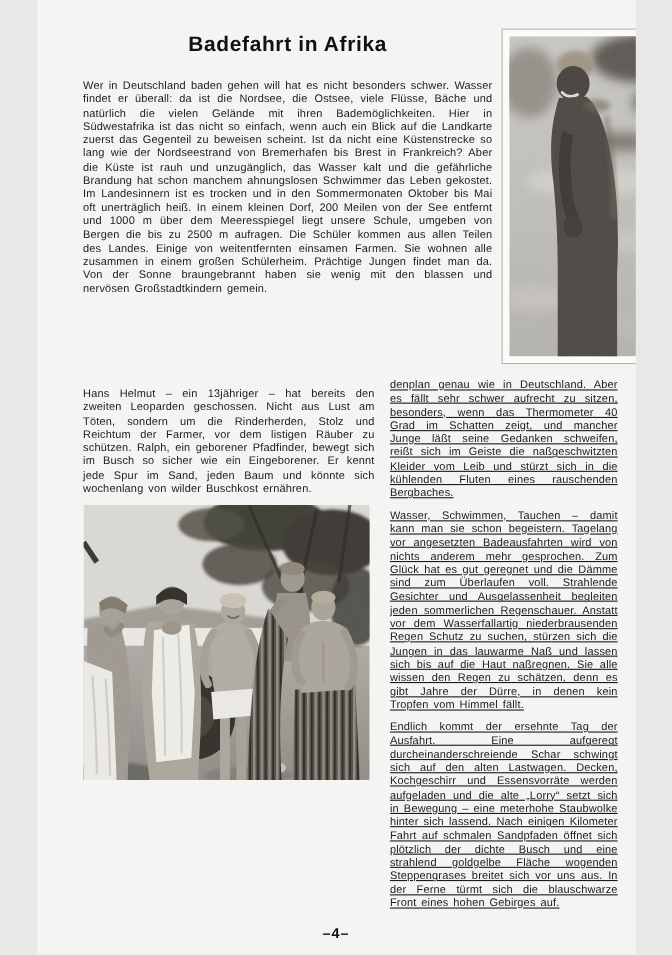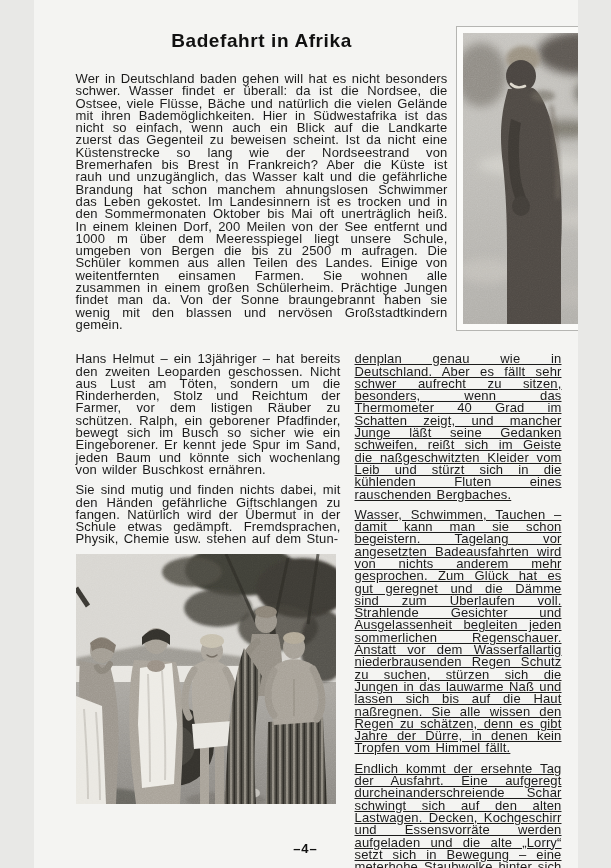--- a/index.html
+++ b/index.html
@@ -27,21 +27,21 @@
   }
   .article-title{
     font-size:19px;
     font-weight:bold;
     letter-spacing:.6px;
     text-align:center;
     margin:4px 0 21px 0;
     color:#111;
   }
   .body-text{
-    font-size:13px;
+    font-size:10px;
     line-height:12.3px;
     text-align:justify;
     letter-spacing:.15px;
     word-spacing:1.5px;
     margin:0 0 8px 0;
   }
   .photo-frame{
     flex:0 0 auto;
     background:#fbfbf9;
     border:1px solid #b5b5b2;
@@ -50,20 +50,21 @@
     line-height:0;
   }
   .columns{
     display:flex;
     margin-top:14px;
   }
   .col-left{
     width:265px;
     margin-right:14px;
     flex:0 0 auto;
+    margin-top:8px;
   }
   .col-right{
     flex:1 1 auto;
     text-decoration:underline;
   }
   .photo-bottom{
     margin:6px 0 0 0;
     line-height:0;
   }
   figure{margin:0;padding:0;}
@@ -130,21 +131,20 @@
             <ellipse cx="80" cy="63" rx="12" ry="6" fill="#6c665b" opacity="0.6" filter="url(#soft1b)"></ellipse>
           </g>
           <rect width="145" height="291" filter="url(#grain1)" opacity="0.22" style="mix-blend-mode:overlay"></rect>
         </svg>
       </figure>
     </div>
 
     <div class="columns">
       <div class="col-left">
         <p class="body-text">Hans Helmut – ein 13jähriger – hat bereits den zweiten Leoparden geschossen. Nicht aus Lust am Töten, sondern um die Rinderherden, Stolz und Reichtum der Farmer, vor dem listigen Räuber zu schützen. Ralph, ein geborener Pfadfinder, bewegt sich im Busch so sicher wie ein Eingeborener. Er kennt jede Spur im Sand, jeden Baum und könnte sich wochenlang von wilder Buschkost ernähren.</p>
-        <p class="body-text">Sie sind mutig und finden nichts dabei, mit den Händen gefährliche Giftschlangen zu fangen. Natürlich wird der Übermut in der Schule etwas gedämpft. Fremdsprachen, Physik, Chemie usw. stehen auf dem Stun-</p>
 
         <figure class="photo-bottom" aria-label="Schwarzweißfoto: fünf Jungen mit Handtüchern und gestreiften Decken unter einem Baum nach dem Baden">
           <svg width="260" height="250" viewBox="0 0 260 250" role="img">
             <defs>
               <linearGradient id="g2" x1="0" y1="0" x2="0" y2="1">
                 <stop offset="0" stop-color="#aaa7a1"></stop>
                 <stop offset="1" stop-color="#8b8883"></stop>
               </linearGradient>
               <filter id="soft2" x="-60%" y="-60%" width="220%" height="220%">
                   <feGaussianBlur stdDeviation="4"></feGaussianBlur>

